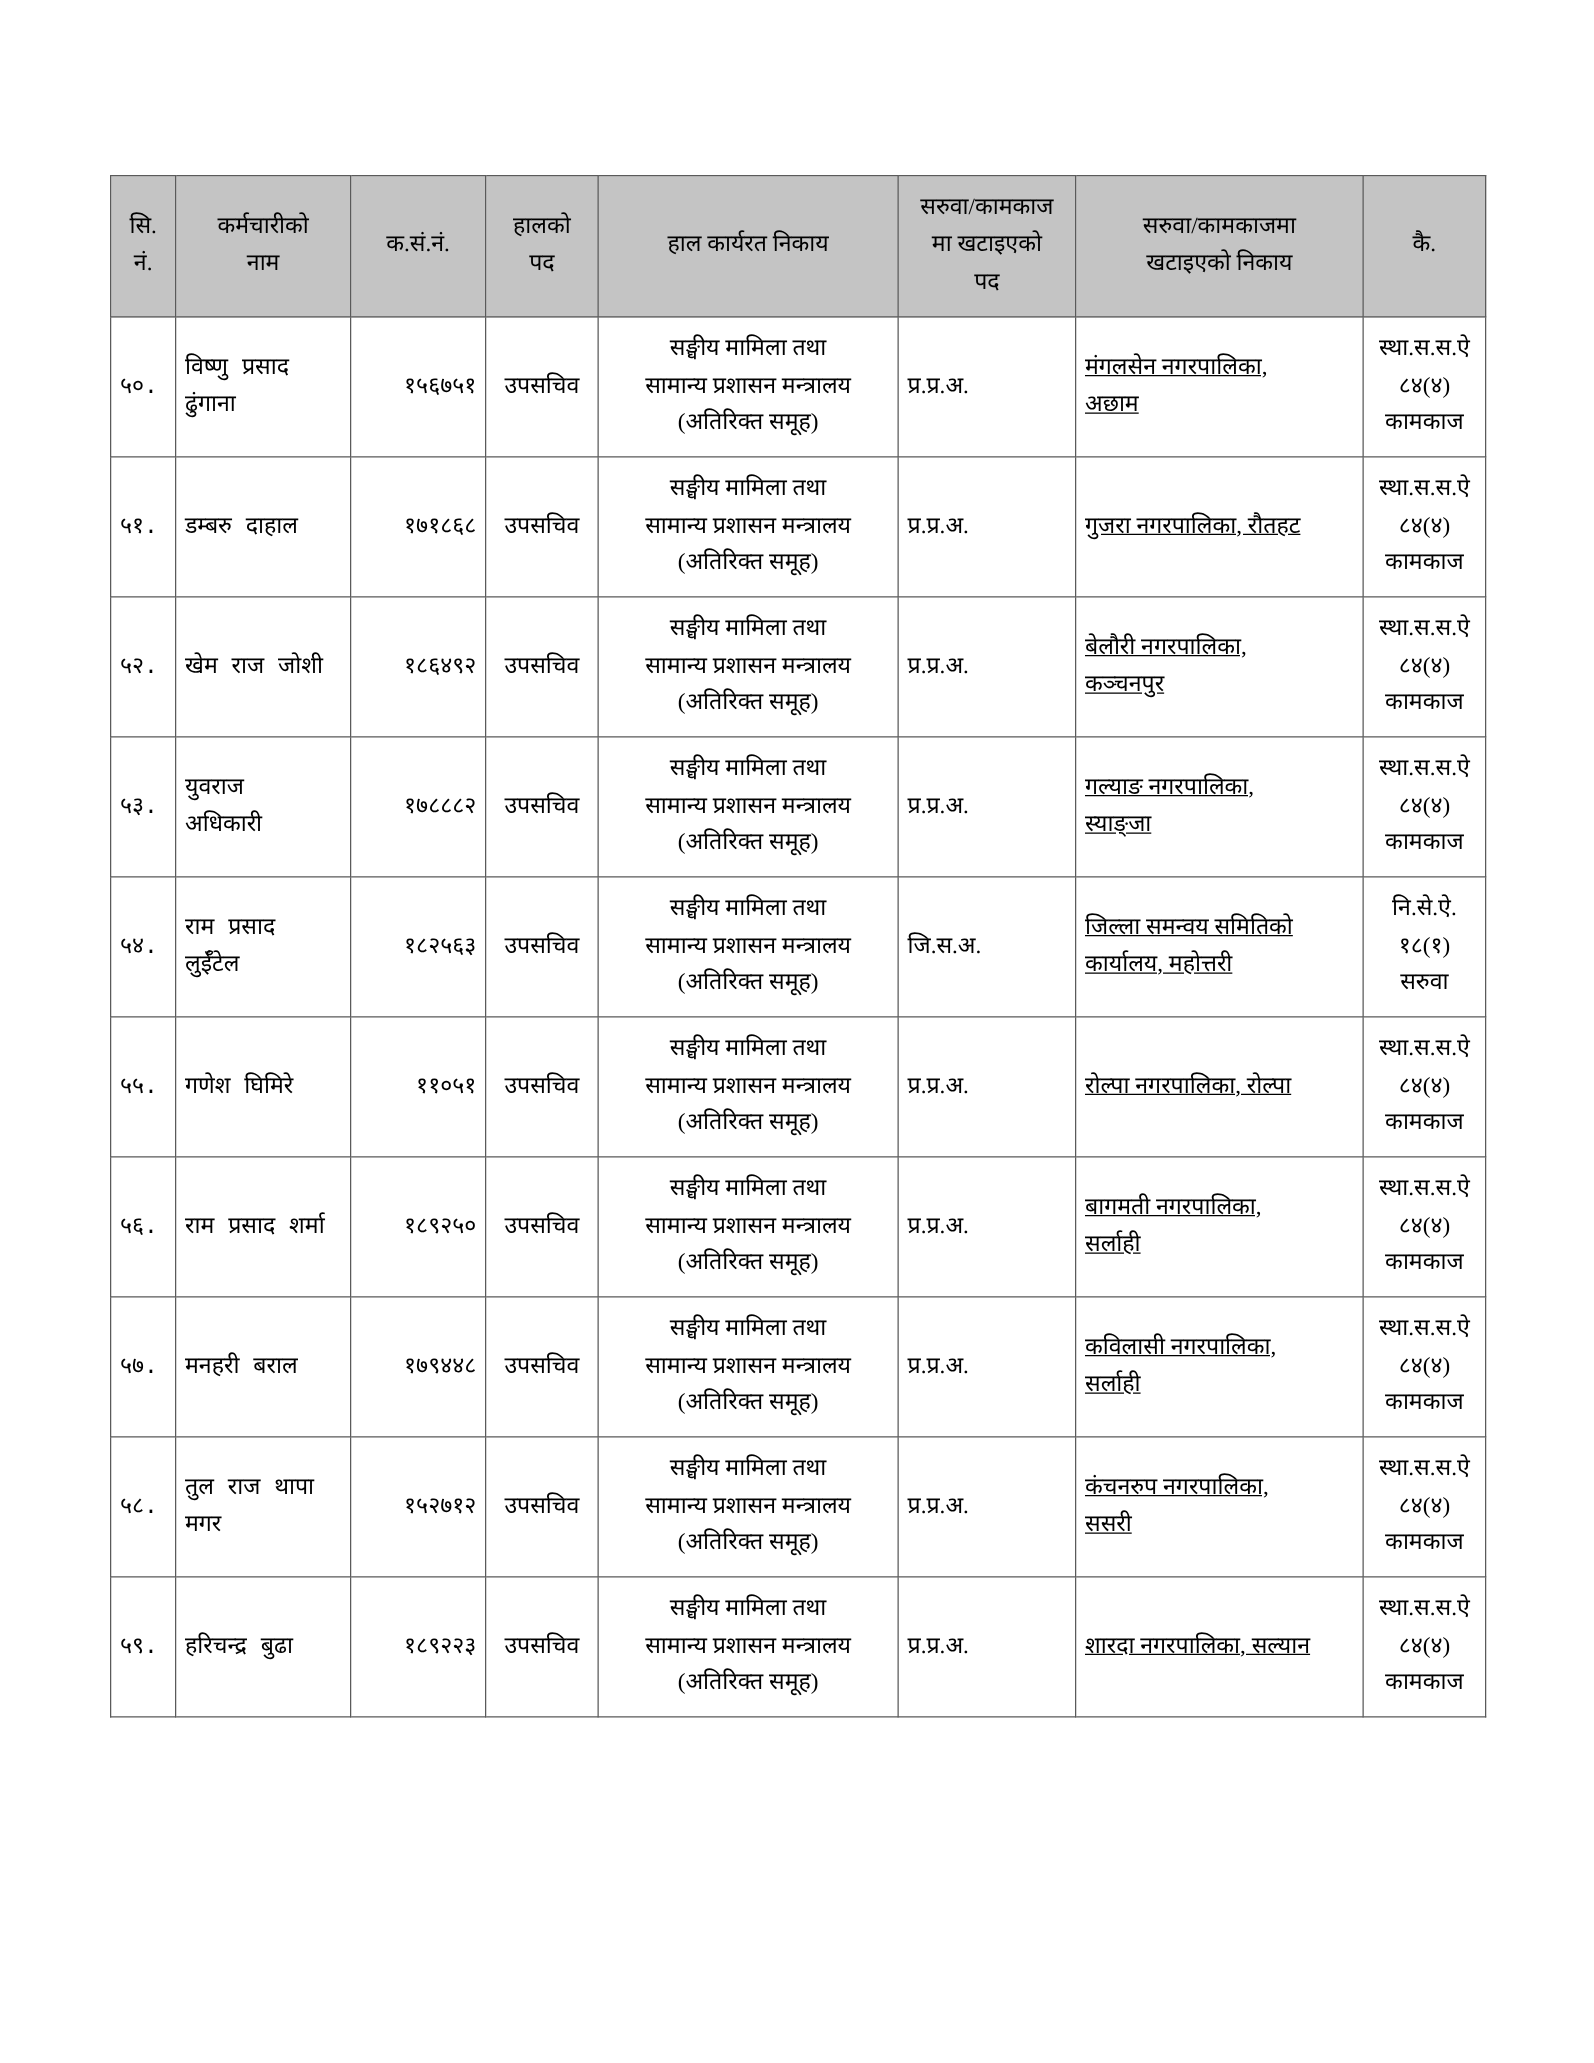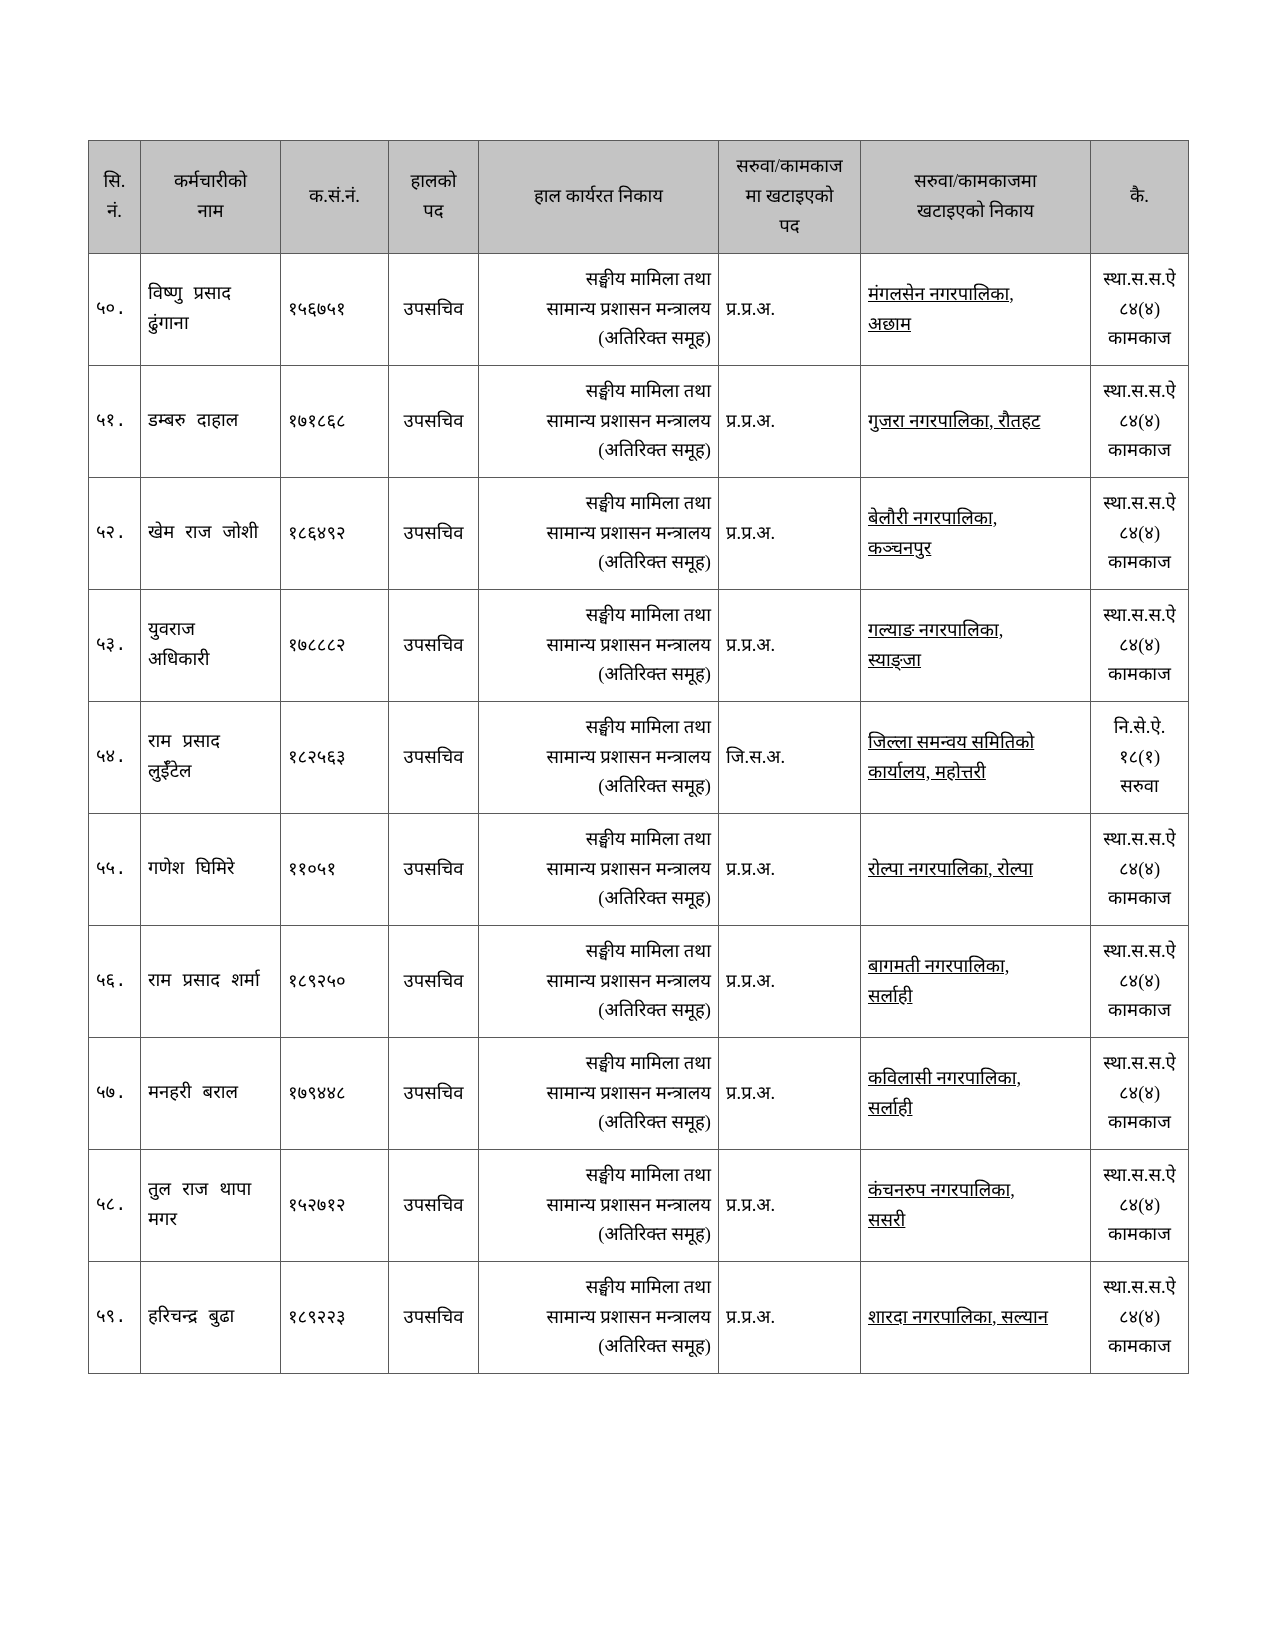--- a/index.html
+++ b/index.html
@@ -54,23 +54,23 @@
 
   td.sn {
     text-align: left;
     vertical-align: bottom;
     padding-bottom: 12px;
     padding-left: 8px;
     white-space: nowrap;
     font-family: Liberation Mono, monospace;
   }
   td.name     { text-align: left; font-family: Liberation Mono, monospace; }
-  td.empno    { text-align: left; white-space: nowrap; }
+  td.empno    { text-align: right; white-space: nowrap; }
   td.post     { text-align: center; white-space: nowrap; margin-top: 32px; }
-  td.office   { text-align: right; }
+  td.office   { text-align: center; }
   td.newpost  { text-align: left; white-space: nowrap; }
   td.newoff   { text-align: left; text-decoration: underline; }
   td.remark   { text-align: center; font-size: 17px; line-height: 1.6; }
 
   tbody tr { height: 112px; }
 
   .ln { display: block; }
 </style>
 </head>
 <body>

